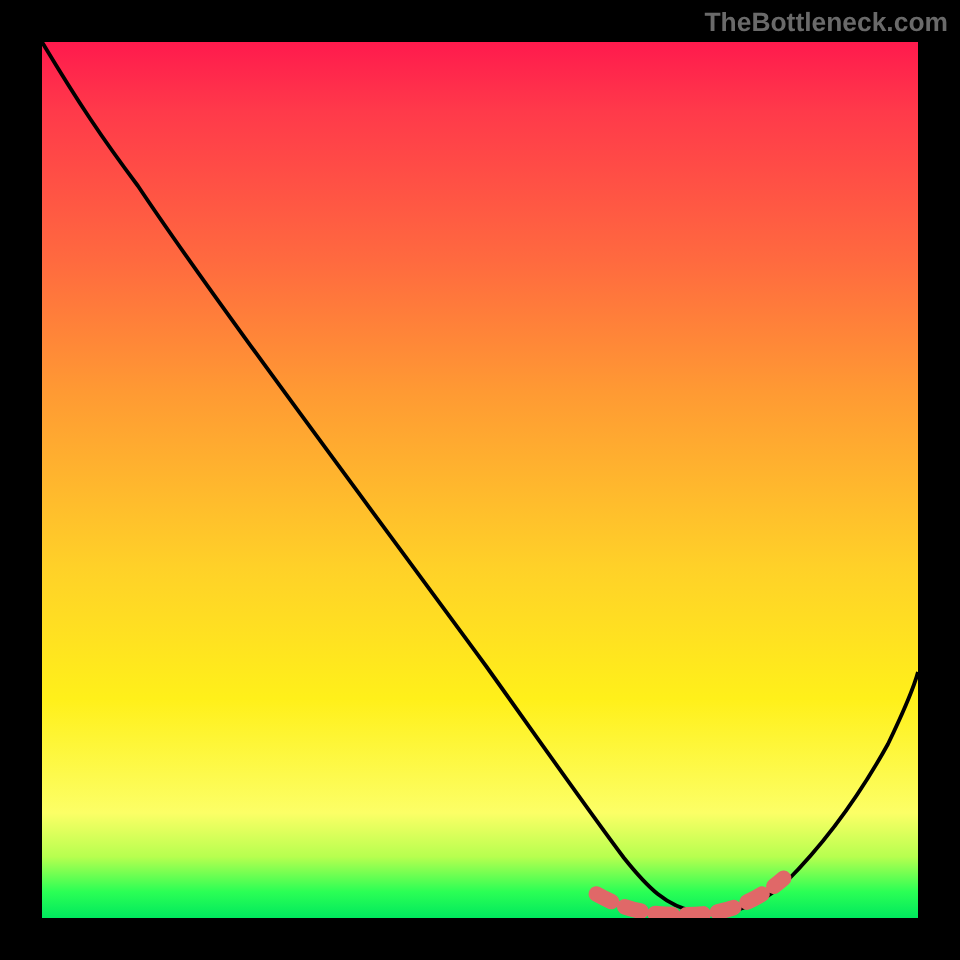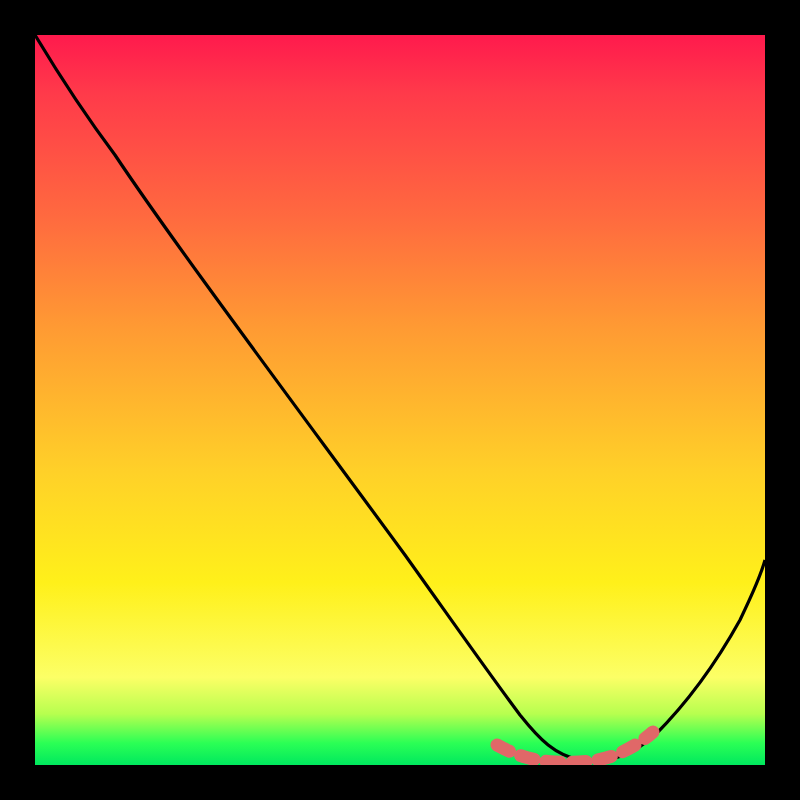--- a/index.html
+++ b/index.html
@@ -54,20 +54,21 @@
     top: 0;
     width: 730px;
     height: 730px;
   }
 </style>
 </head>
 <body>
 
 <div class="frame">
 
+  <div class="watermark">TheBottleneck.com</div>
 
   <div class="plot-area">
     <svg viewBox="0 0 730 730" preserveAspectRatio="none">
 
       <path d="M 0 0
                C 30 50, 50 80, 80 120
                C 140 210, 260 370, 370 520
                C 420 590, 455 640, 485 680
                C 505 705, 520 720, 545 725
                C 570 729, 595 722, 620 700

